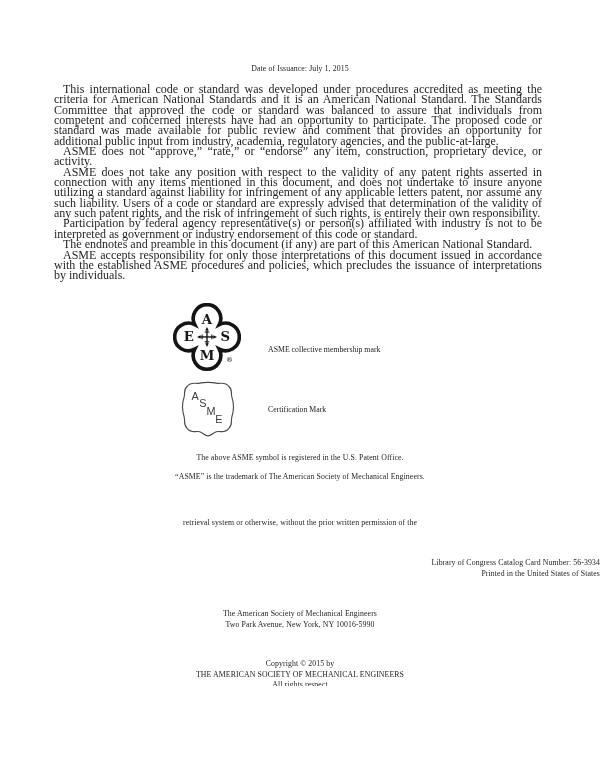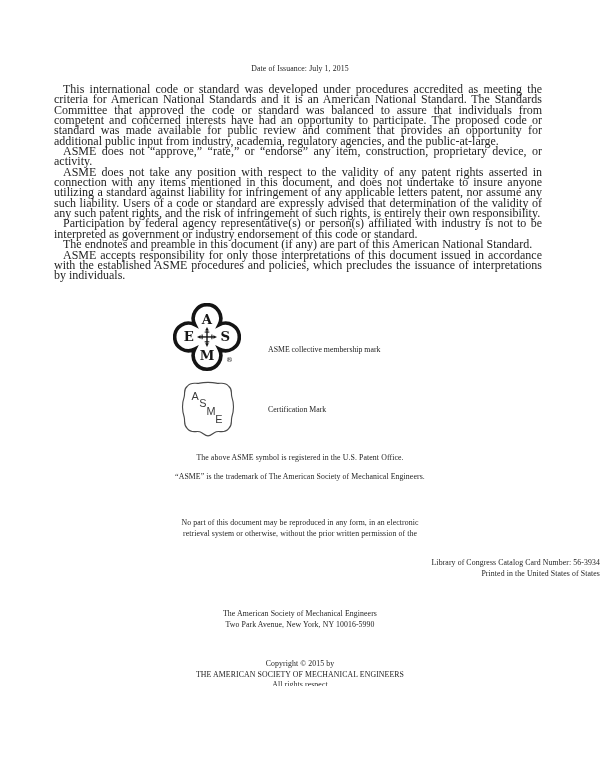--- a/index.html
+++ b/index.html
@@ -112,21 +112,20 @@
       <text class="cert-letter" x="28.5" y="35">M</text>
       <text class="cert-letter" x="37" y="42.5">E</text>
     </svg>
   </div>
   <div class="logo-label certification-label">Certification Mark</div>
 
   <div class="centered small-line patent-line">The above ASME symbol is registered in the U.S. Patent Office.</div>
   <div class="centered small-line trademark-line">“ASME” is the trademark of The American Society of Mechanical Engineers.</div>
 
   <div class="centered small-line repro-block">
-    <div>No part of this document may be reproduced in any form, in an electronic</div>
     <div>retrieval system or otherwise, without the prior written permission of the</div>
   </div>
 
   <div class="centered small-line catalog-block">
     <div>Library of Congress Catalog Card Number: 56-3934</div>
     <div>Printed in the United States of States</div>
   </div>
 
 
   <div class="centered small-line publisher-block">

